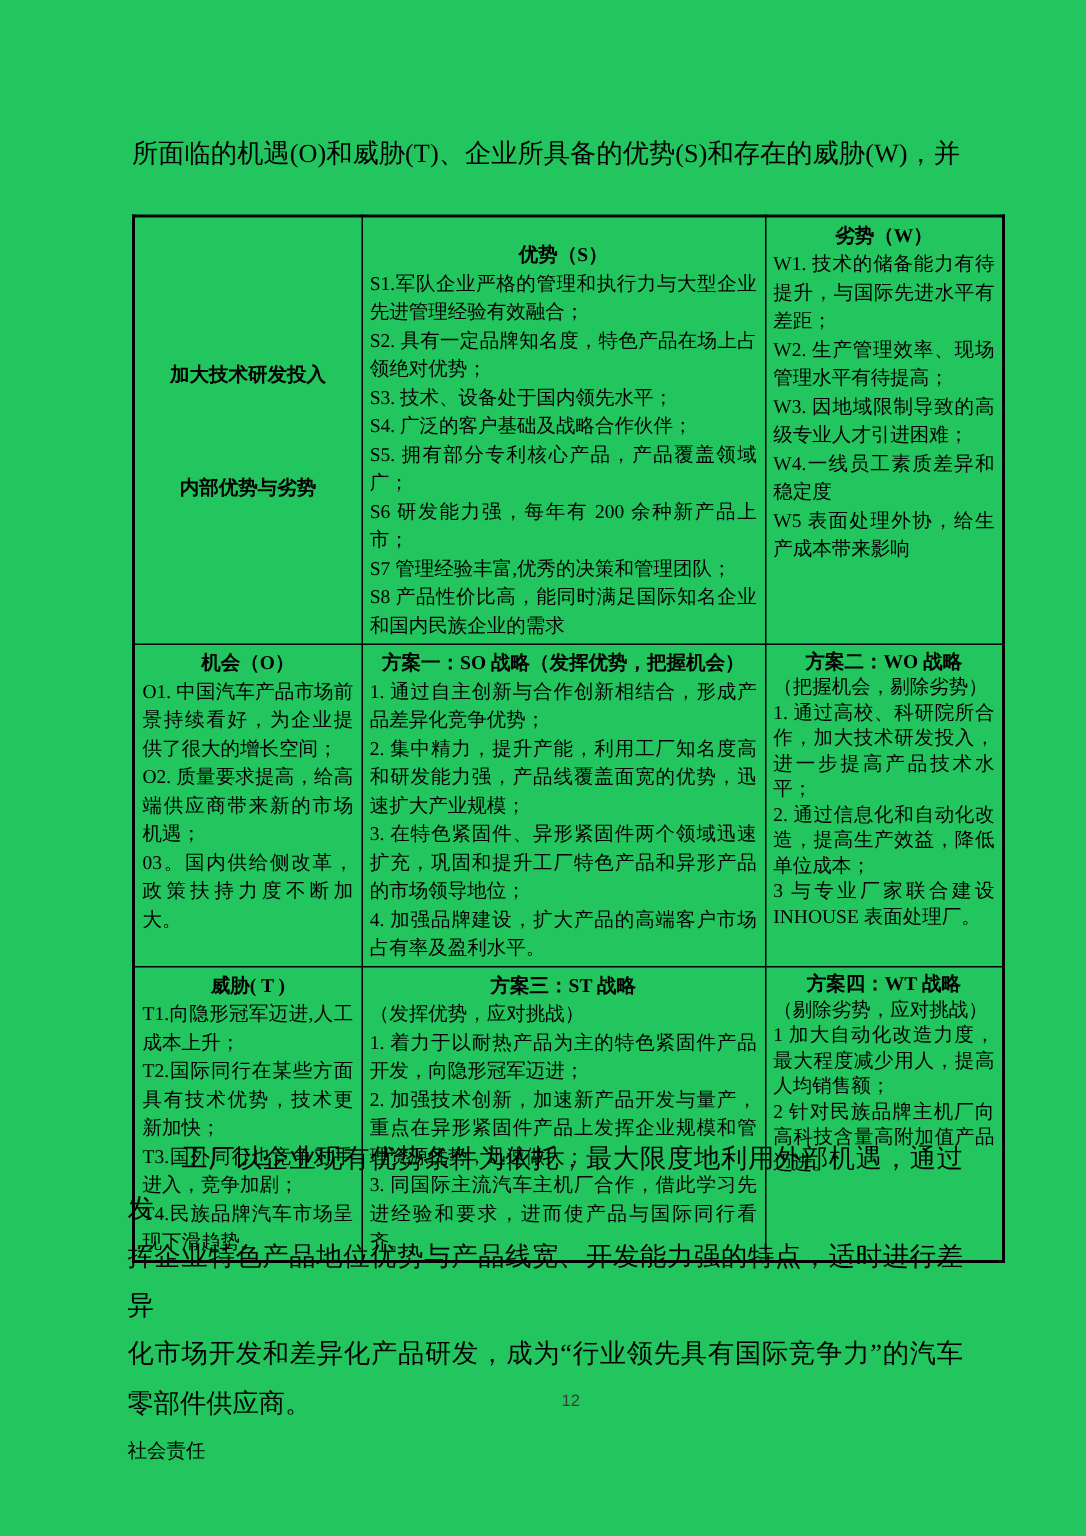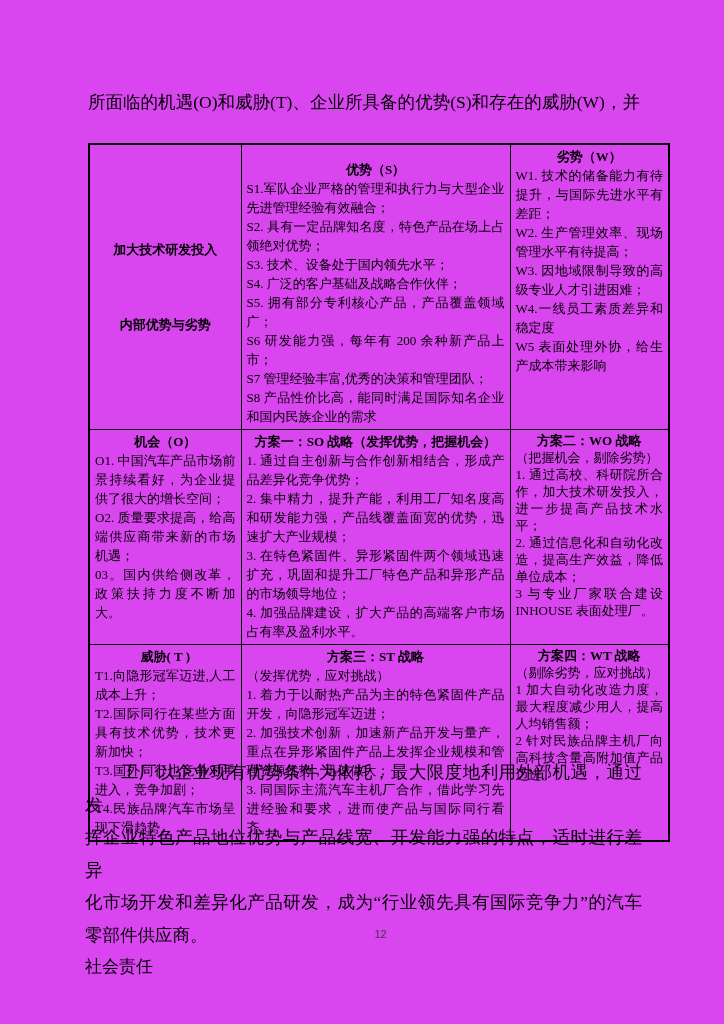--- a/index.html
+++ b/index.html
@@ -6,21 +6,21 @@
   html, body { background: #e8e8e8; }
   body {
     font-family: "Liberation Serif", "DejaVu Serif", serif;
     color: #000;
   }
   .page {
     position: relative;
     width: 724px;
     height: 1024px;
     margin: 0 auto;
-    background: #d946ef;
+    background: #22c55e;
     overflow: hidden;
   }
   
   .intro {
     position: absolute;
     left: 88px;
     top: 86px;
     width: 552px;
     font-size: 17.5px;
     line-height: 33px;
@@ -67,21 +67,21 @@
   .closing {
     position: absolute;
     left: 85px;
     top: 756px;
     width: 557px;
     font-size: 17.5px;
     line-height: 32.5px;
   }
   .indent { text-indent: 36px; }
   .section-heading {
-    font-size: 17px;
+    font-size: 13px;
     line-height: 32.5px;
   }
   
   .page-number {
     position: absolute;
     left: 0;
     top: 928px;
     width: 100%;
     text-align: center;
     font-size: 11px;

